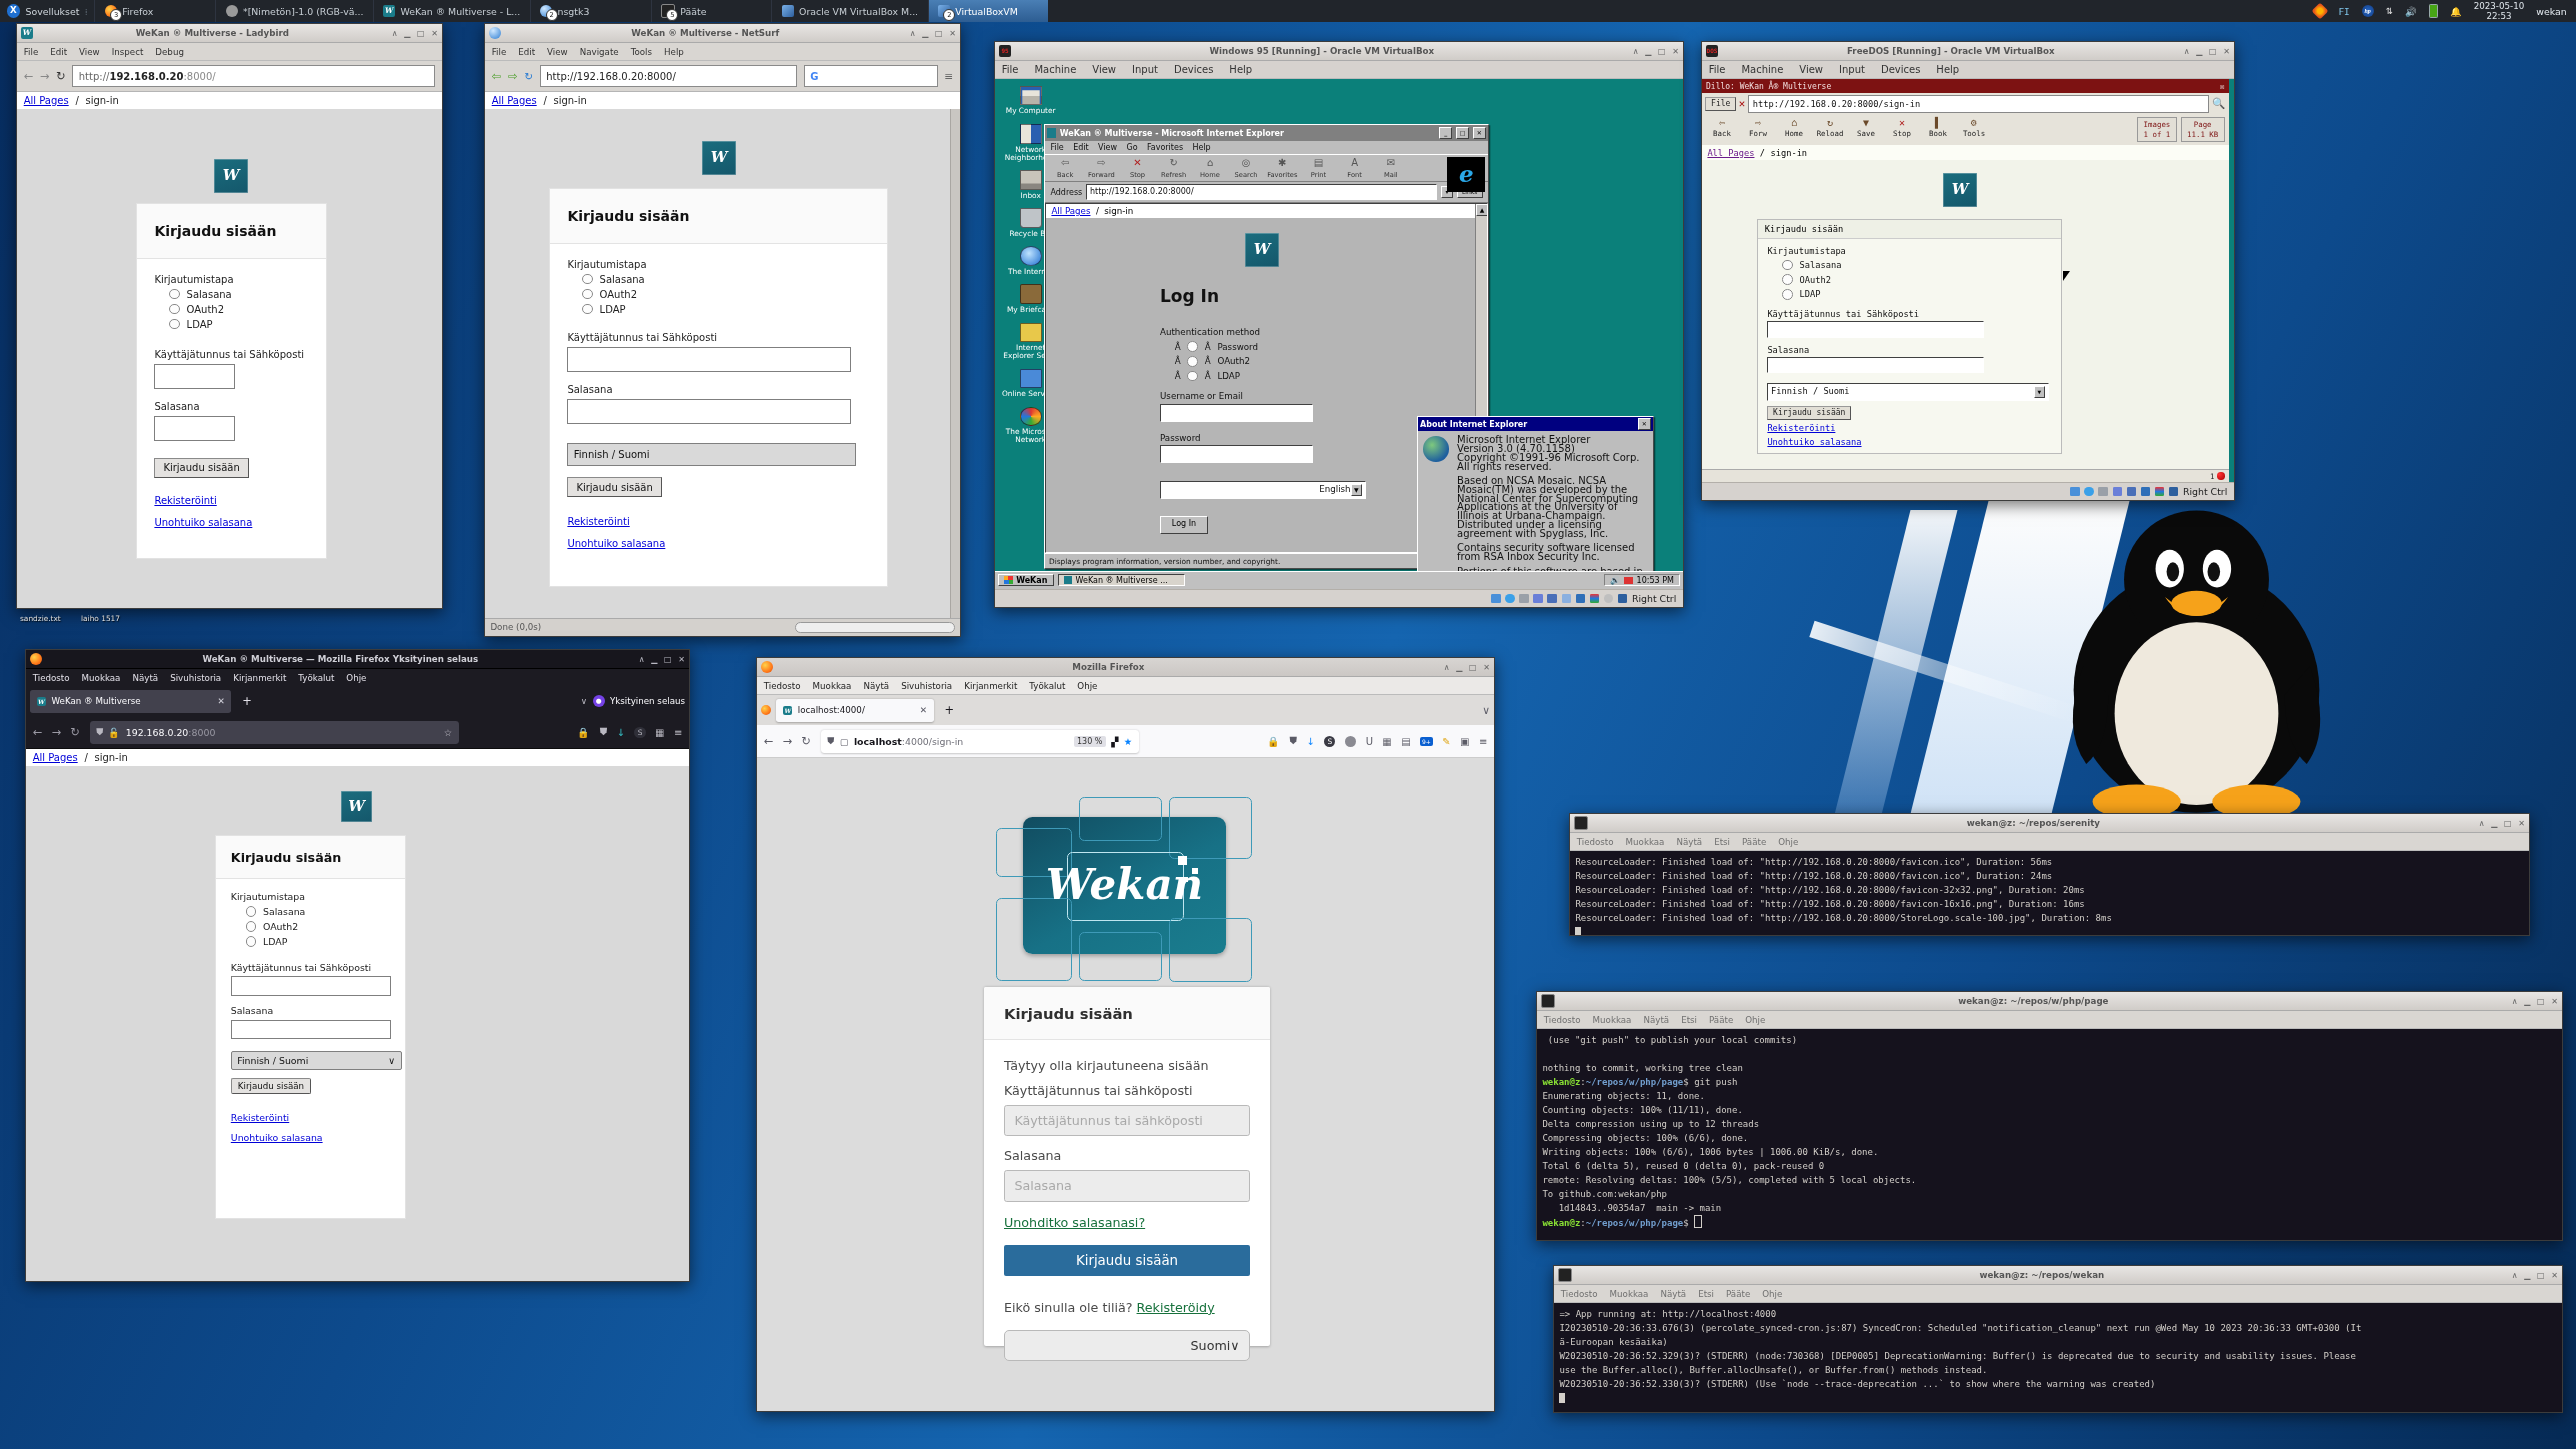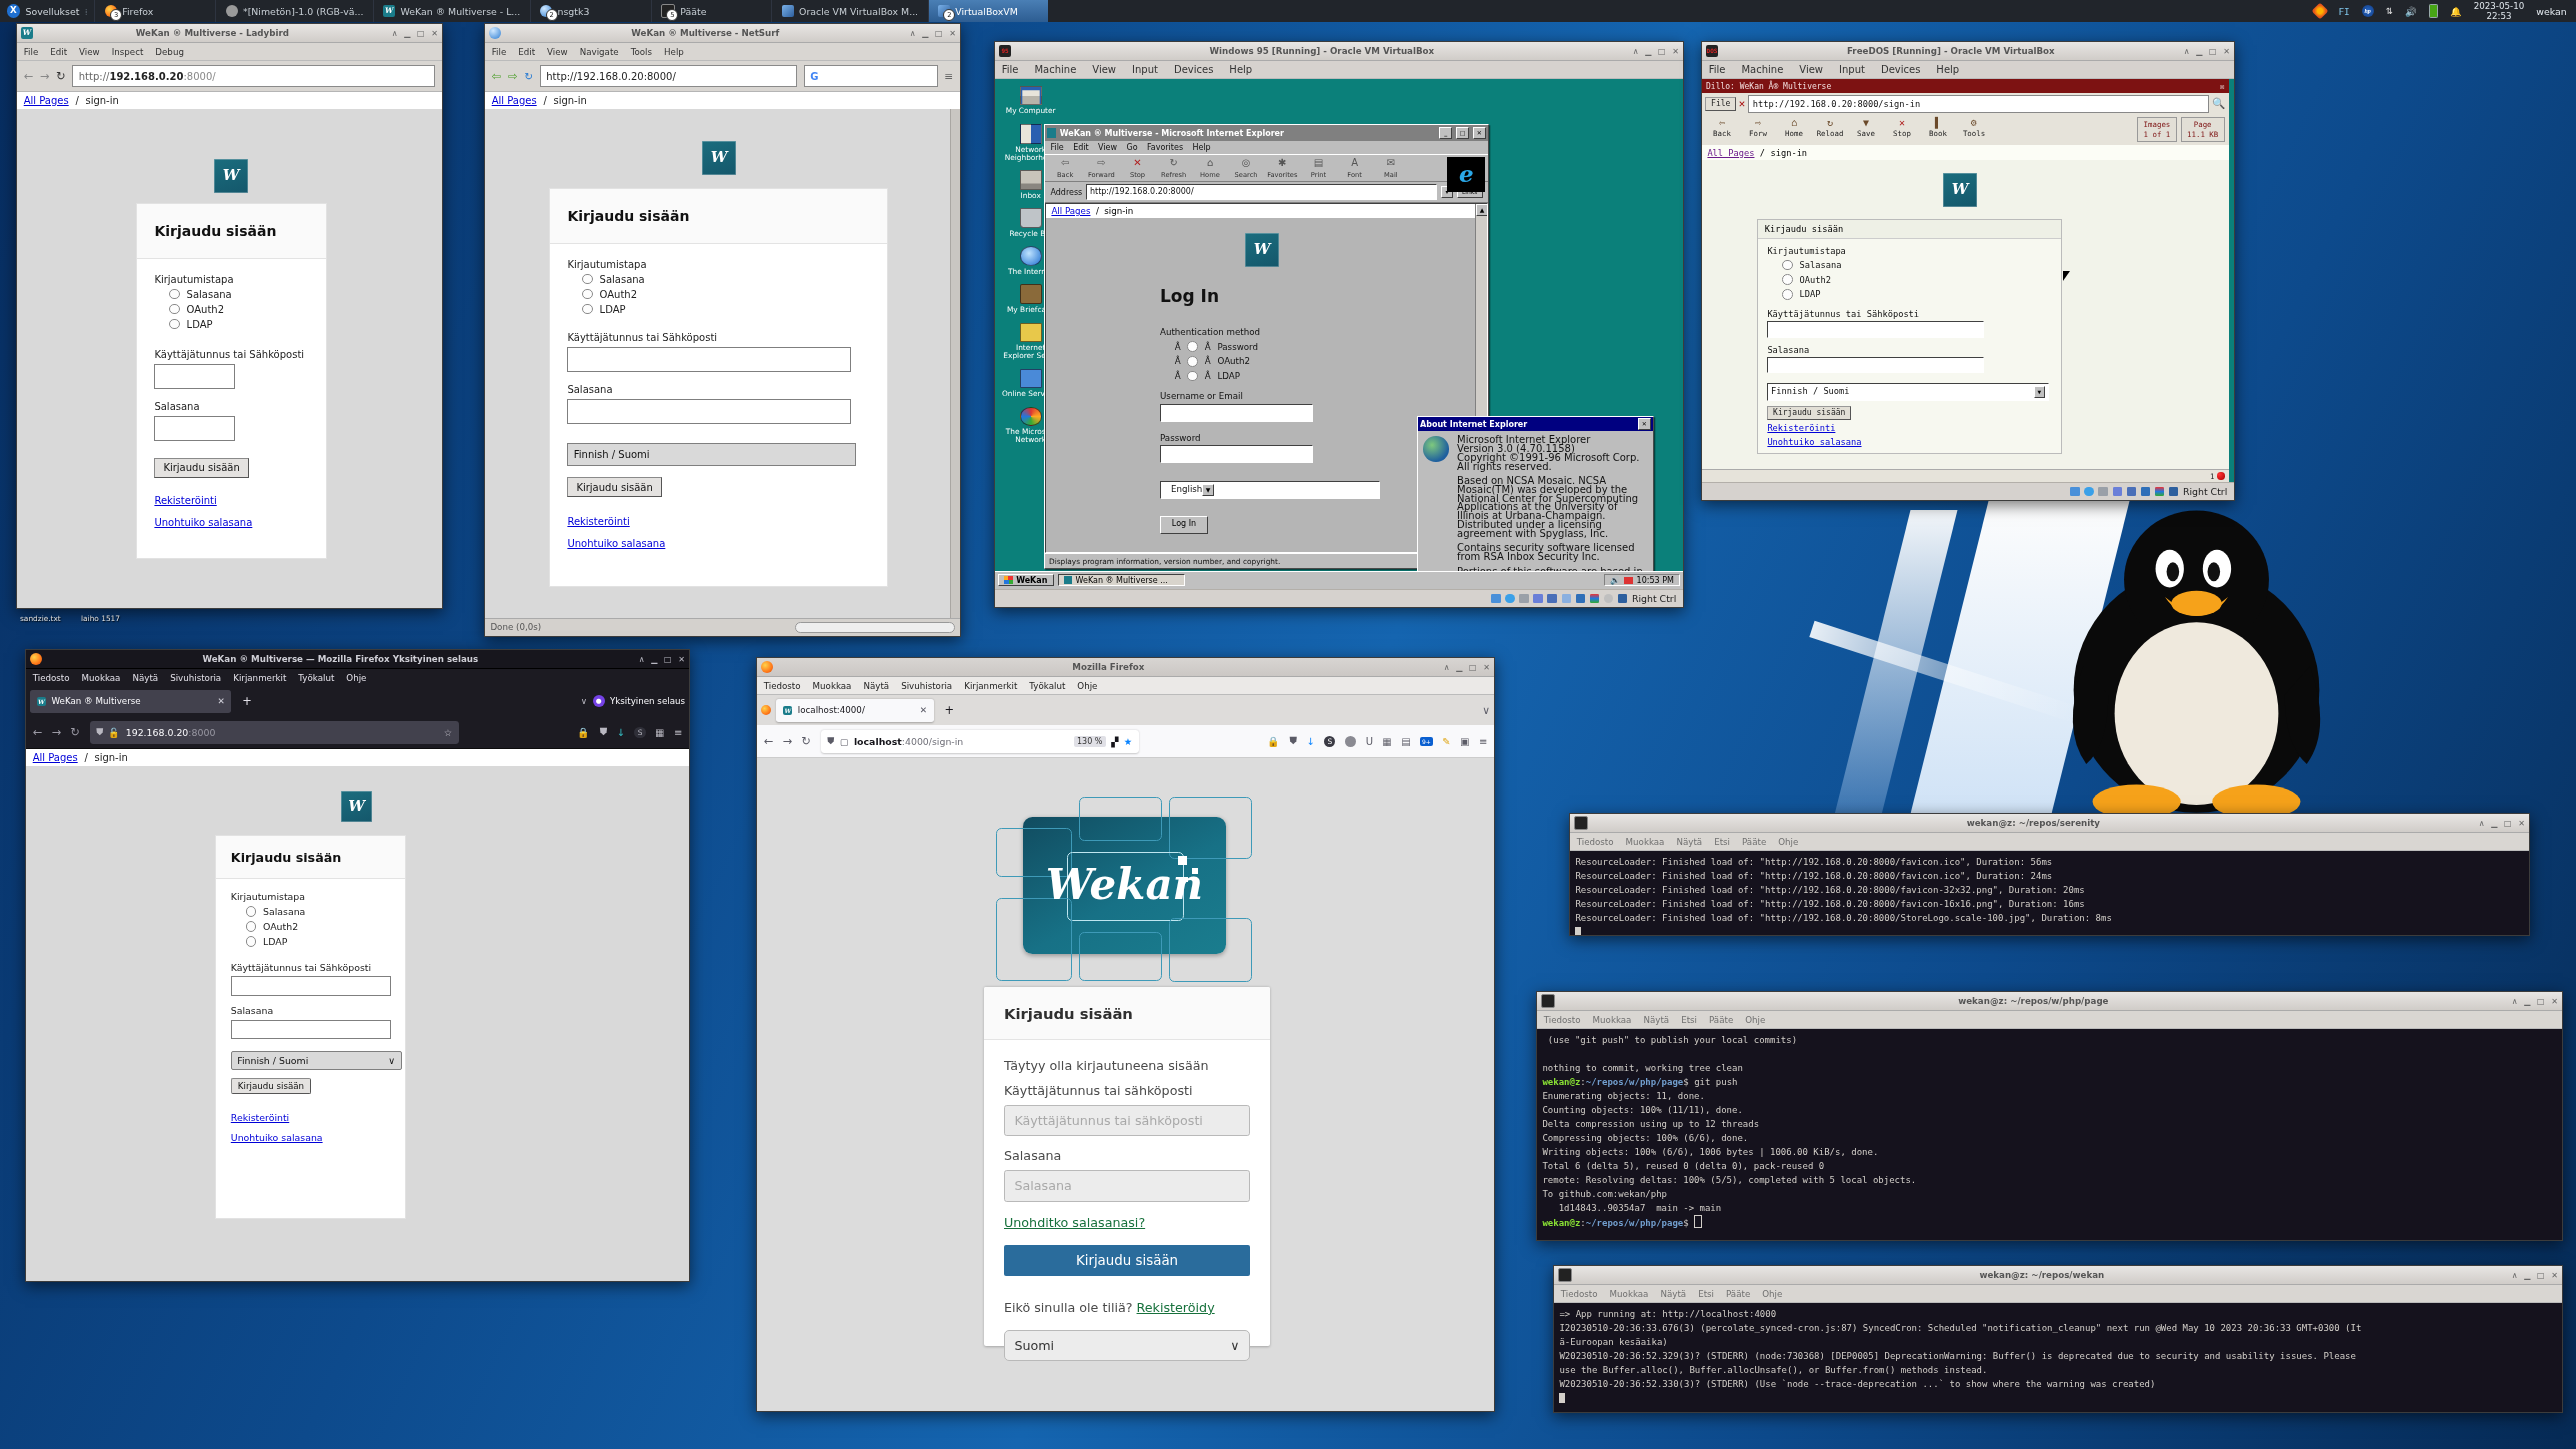--- a/index.html
+++ b/index.html
@@ -153,21 +153,21 @@
   .banner .tile{position:absolute;border:1.3px solid #3e9ab8;border-radius:5.4px}
   .banner .script{position:absolute;left:0;right:0;top:50%;transform:translateY(-54%);text-align:center;color:#fff;font:italic bold 42px "DejaVu Serif",serif}
   .banner .sq{position:absolute;background:#fff}
   .mcard{position:absolute;background:#fff;border-radius:2px;box-shadow:0 0.7px 2.7px rgba(0,0,0,.25)}
   .mcard .mhead{background:#fafafa;border-bottom:0.7px solid #e4e4e4;padding:17.4px 20px;border-radius:2px 2px 0 0}
   .mcard .mhead h1{margin:0;font-size:14.8px;color:#2f2f2f}
   .mcard .mbody{padding:17.4px 20px;color:#4a4a4a;font-size:12.7px}
   .minp{background:#ececec;border:0.7px solid #b9b9b9;border-radius:2.7px;height:29.5px;line-height:29.5px;padding:0 9.4px;color:#a9a9a9;font-size:12.7px;margin-top:6.7px}
   .glink{color:#17713c;text-decoration:underline}
   .mbtn{background:#2a6c9c;color:#fff;border-radius:2px;height:31px;line-height:31px;text-align:center;font-size:13.4px;margin-top:14.8px}
-  .msel{background:#ececec;border:0.7px solid #b9b9b9;border-radius:5px;height:29.5px;line-height:29.5px;padding:0 9.4px;color:#333;font-size:12.7px;display:flex;justify-content:space-between;align-items:center}
+  .msel{background:#ececec;border:0.7px solid #b9b9b9;border-radius:5px;height:29.5px;line-height:29.5px;padding:0 9.4px;color:#333;font-size:12.7px;display:flex;justify-content:flex-end;align-items:center}
   
   .term .menubar{background:#d9d6d2;color:#6f6f6f;font-size:8.7px}
   .termbody{flex:1;background:#15121d;padding:4px 5.4px;font:9px/14px "DejaVu Sans Mono","Liberation Mono",monospace;color:#d3cfc9;white-space:pre;overflow:hidden}
   .tl{min-height:14px}
   .p-user{color:#8ae234;font-weight:bold}
   .p-path{color:#729fcf;font-weight:bold}
   .cursor{display:inline-block;width:5.4px;height:10.7px;background:#d3cfc9;vertical-align:-2px}
   .cursor.hollow{background:transparent;border:0.7px solid #d3cfc9}
   
   .mousearrow{position:absolute;width:0;height:0;border-left:7.4px solid #000;border-bottom:10.7px solid transparent;filter:drop-shadow(0.7px 0.7px 0 #fff)}
@@ -554,21 +554,21 @@
                   <span>Â</span>
                   <span class="radio-dot"></span>
                   <span>Â</span>
                   <span>LDAP</span>
                 </div>
               </div>
             <div style="margin-top:10px">Username or Email</div>
             <div class="w95inp" style="width:151px;margin-top:2.7px"></div>
             <div style="margin-top:10.7px">Password</div>
             <div class="w95inp" style="width:151px;margin-top:2.7px"></div>
-            <div class="w95inp" style="width:198px;margin-top:17.4px;display:flex;align-items:center;justify-content:flex-start;padding:0 10px;line-height:14.8px">
+            <div class="w95inp" style="width:198px;margin-top:17.4px;display:flex;align-items:center;justify-content:flex-end;padding:0 3px;line-height:14.8px">
               <span>English</span>
               <span class="w95btn" style="width:9.4px">▼</span>
             </div>
             <div style="margin-top:17.4px"><span class="w95btn" style="width:46px;height:16px;line-height:14.8px;font-size:8px;display:inline-block">Log In</span></div>
           </div>
         </div>
         <div class="iestatus">Displays program information, version number, and copyright.</div>
       </div>
 
       <div class="w95win" style="left:422px;top:337px;width:235px;height:193px">

